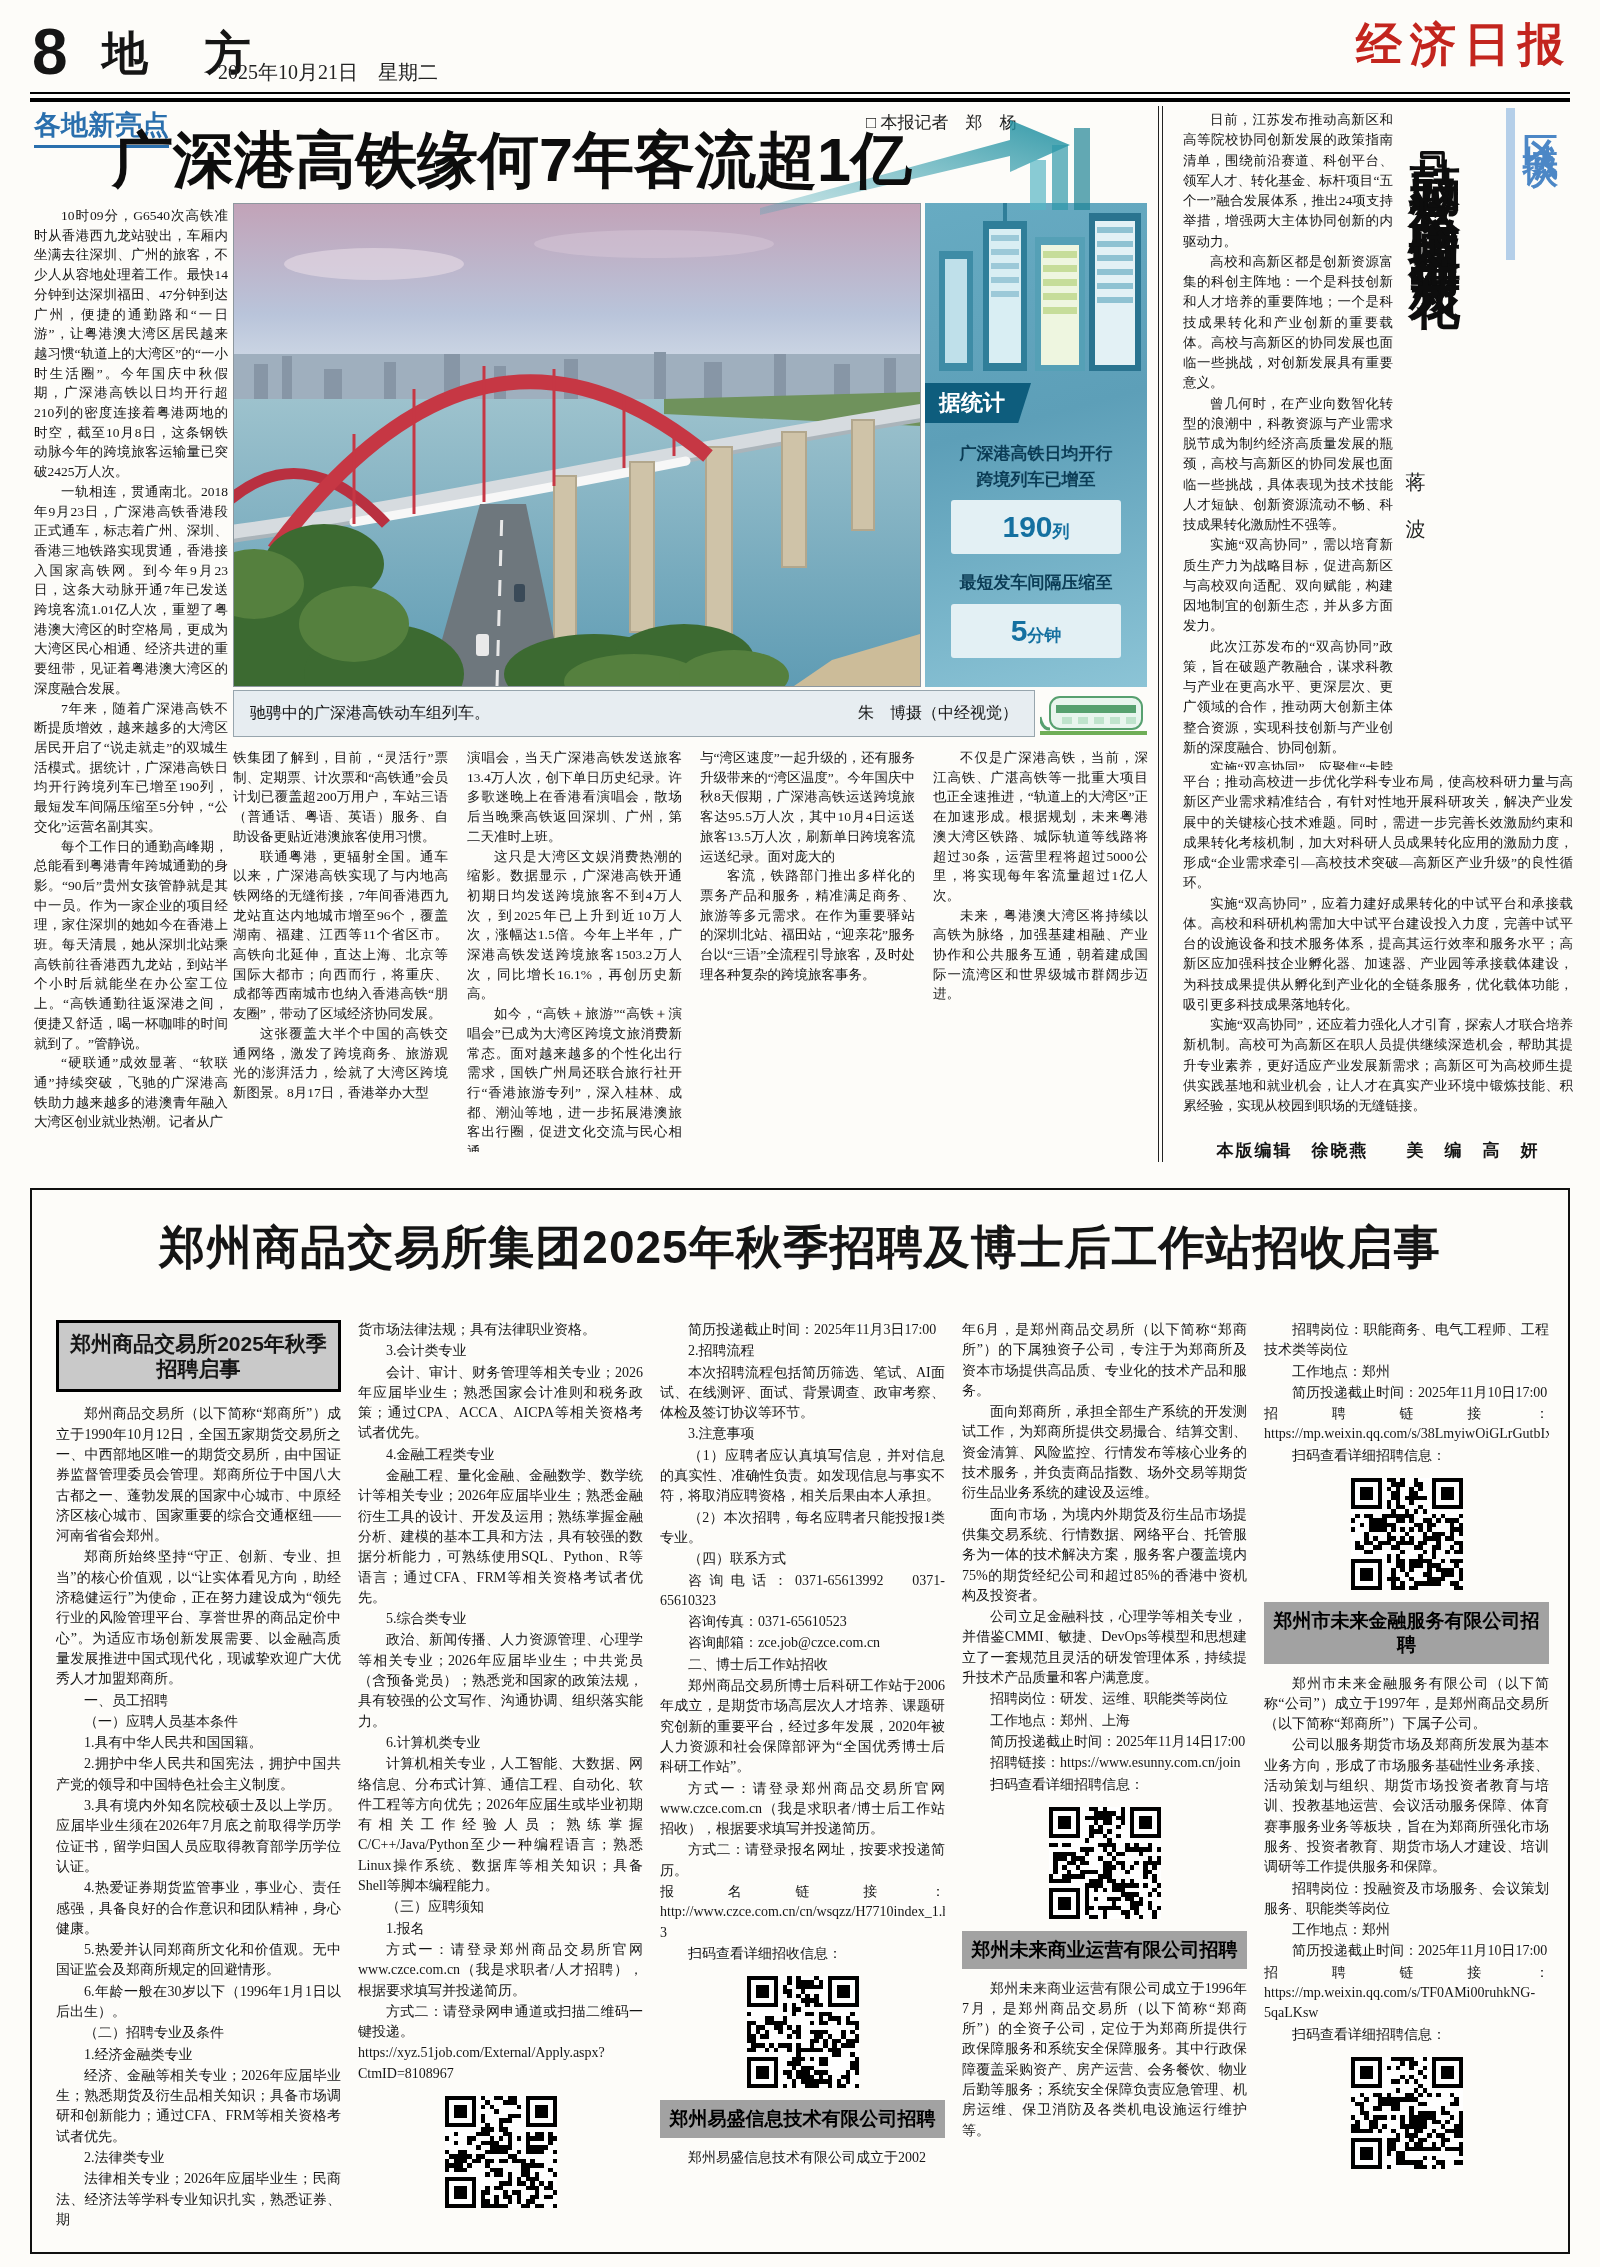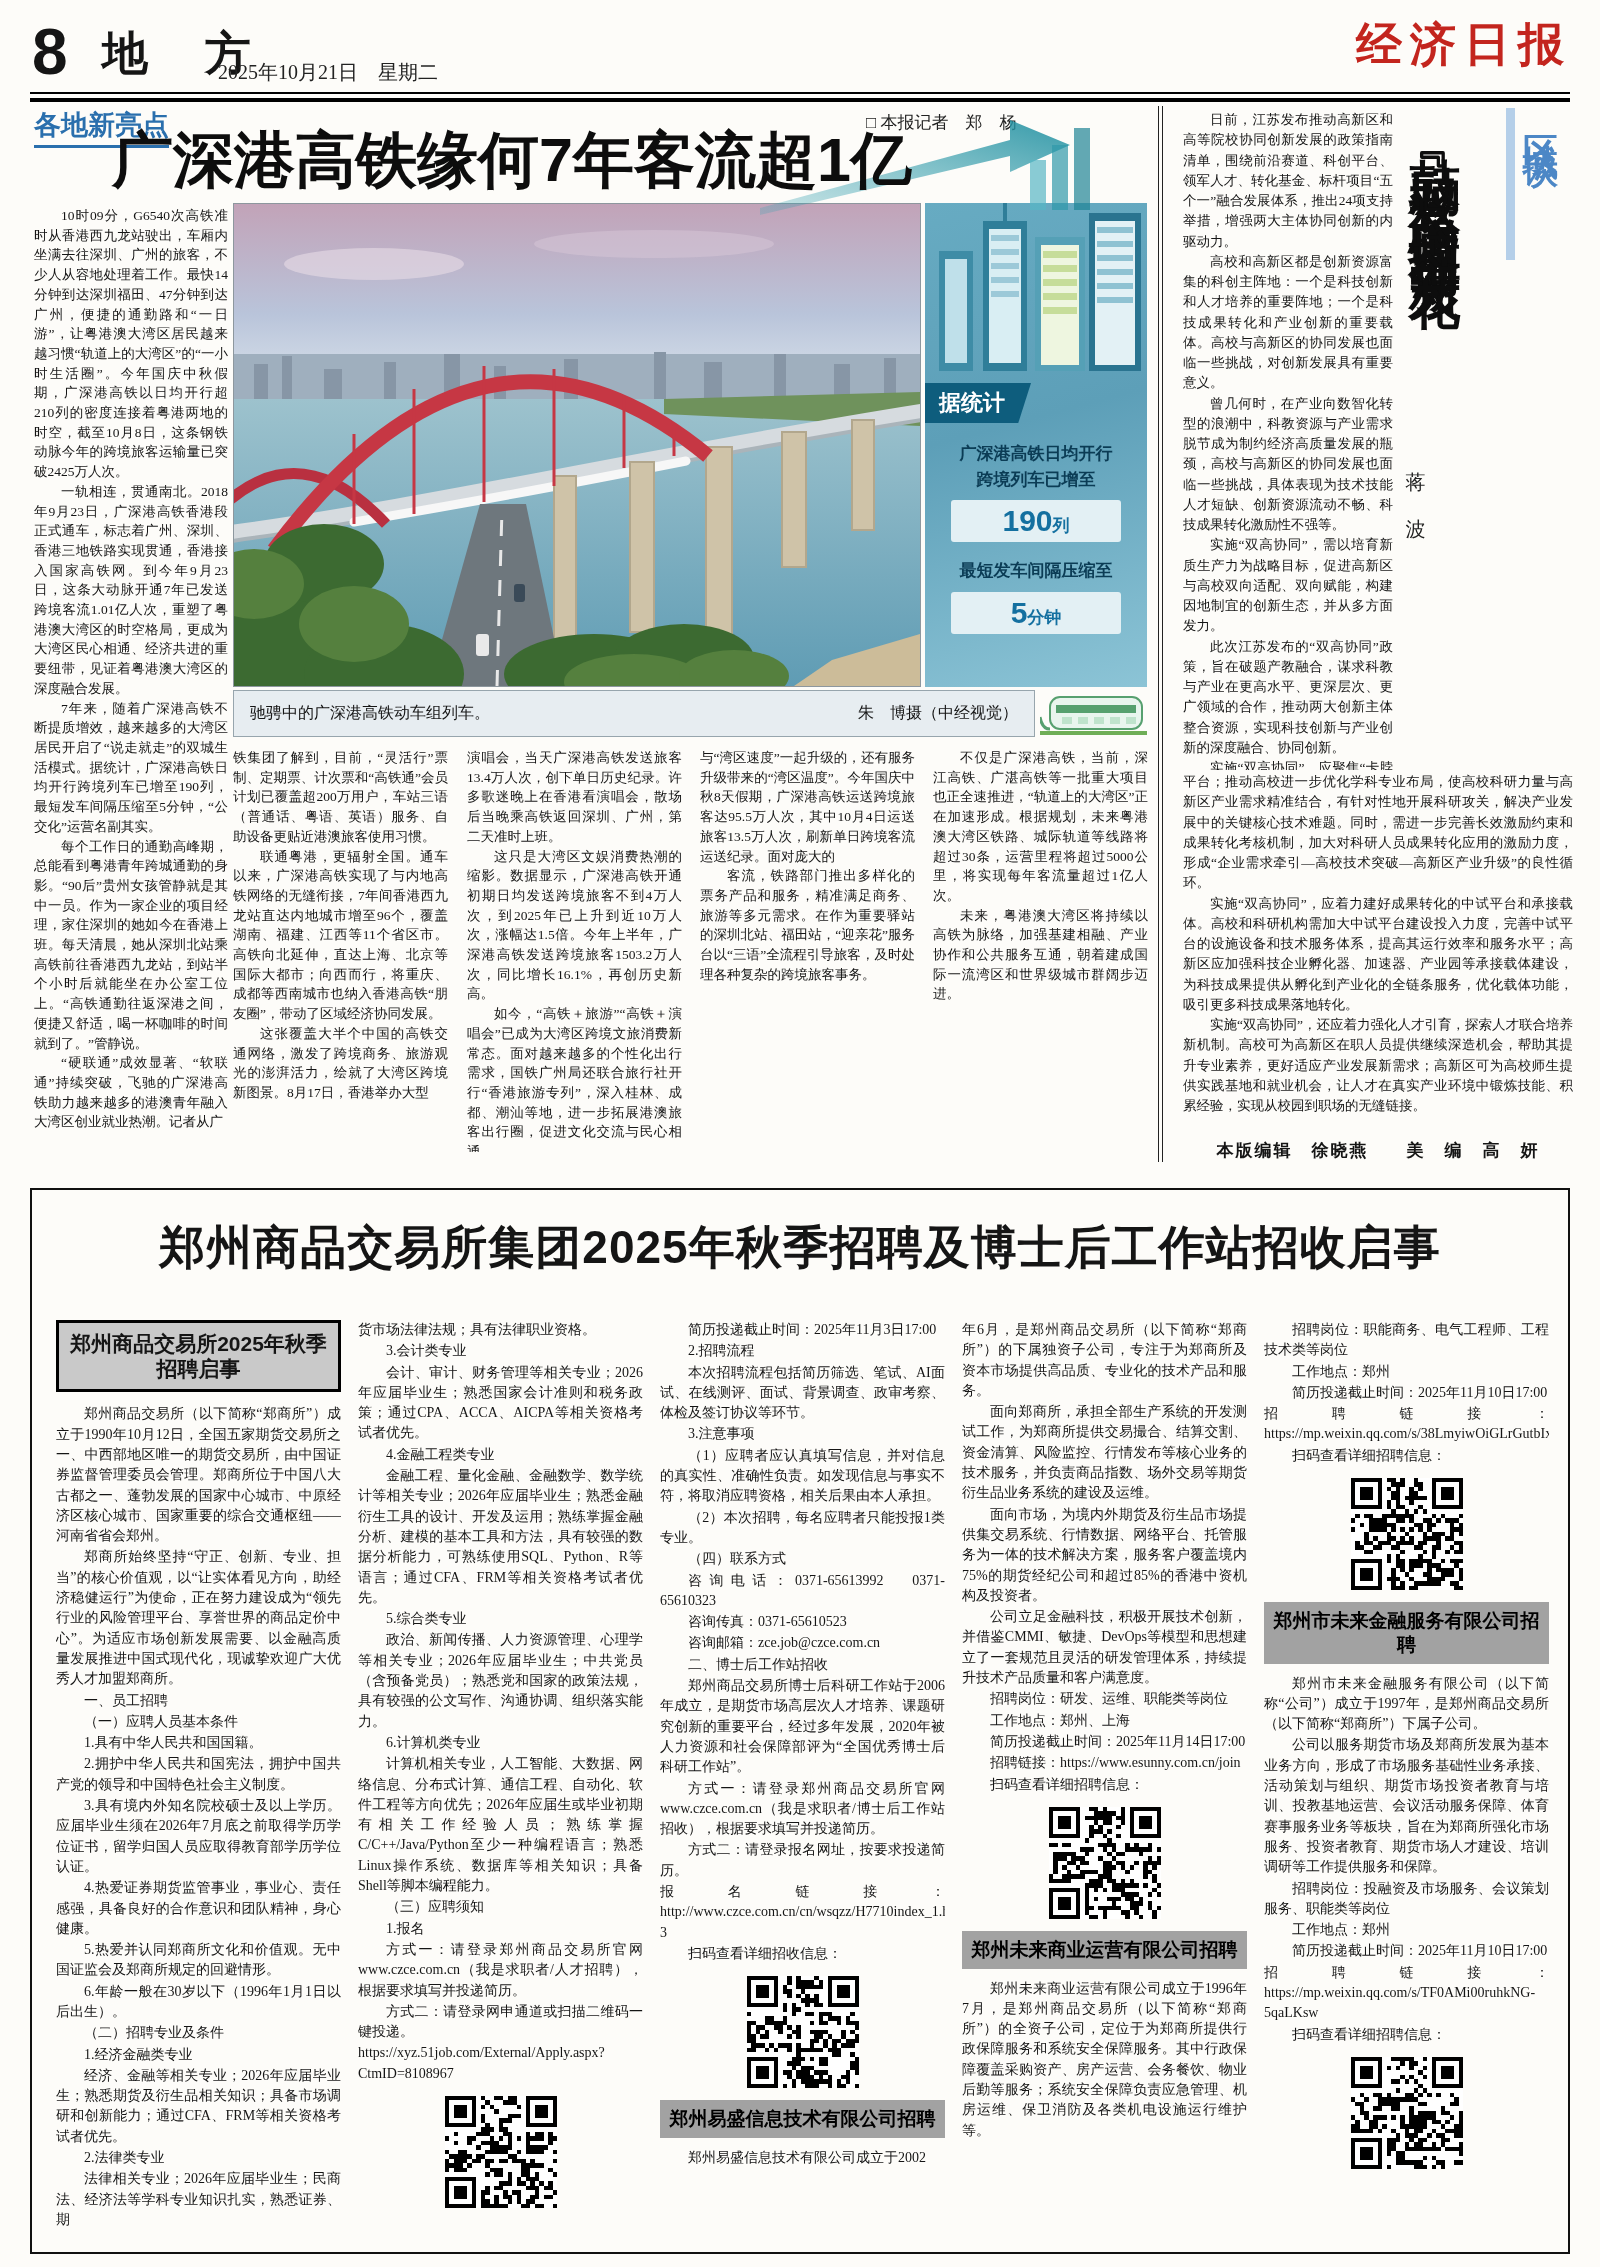--- a/index.html
+++ b/index.html
@@ -20,21 +20,21 @@
   .col p{margin:0;text-indent:2em;text-align:justify;font-size:13.5px;line-height:1.46}
   .col p.cont{text-indent:0}
   
   .capbar{background:#e7edf1;border:1px solid #97a5ad;display:flex;justify-content:space-between;align-items:center;
           padding:0 16px;font-size:16px;box-sizing:border-box}
   
   .statpanel{background:linear-gradient(165deg,#67abc2 0%,#5d9fb8 45%,#8cc4d6 100%);overflow:hidden;box-sizing:border-box}
   .stattab{background:#0e5d7d;color:#fff;font:700 22px/1 "Liberation Sans",sans-serif;display:inline-block;
            padding:9px 26px 9px 14px;clip-path:polygon(0 0,100% 0,88% 100%,0 100%)}
   .statline{font:700 17px/1.5 "Liberation Sans",sans-serif;color:#0b3c55;padding:0 30px;text-align:center}
-  .statval{background:#e3f0f4;border-radius:3px;margin:8px 26px;text-align:center;padding:6px 0;color:#1470a0}
+  .statval{background:#e3f0f4;border-radius:3px;margin:8px 26px;text-align:center;padding:12px 0;color:#1470a0}
   .statval b{font:700 30px/1 "Liberation Sans",sans-serif}
   .statval span{font:700 17px/1 "Liberation Sans",sans-serif}
   
   .vrule{width:3px;border-left:1.5px solid #222;border-right:1.5px solid #222}
   .region p{margin:0;text-indent:2em;text-align:justify;font-size:13.5px;line-height:1.5}
   .region p.cont{text-indent:0}
   .vhead{writing-mode:vertical-rl;text-orientation:upright;font:900 52px/1.04 "Liberation Sans",sans-serif;
          letter-spacing:10px;color:#0d0d0d}
   .rlabelbar{width:9px;background:#b5cfe9}
   .rlabel{writing-mode:vertical-rl;text-orientation:upright;font:700 35px/1.1 "Liberation Sans",sans-serif;
@@ -750,21 +750,21 @@
             <rect x="2" y="20" width="3" height="3"></rect>
           </svg>
         </div>
         <p class="hdr">郑州易盛信息技术有限公司招聘</p>
         <p>郑州易盛信息技术有限公司成立于2002</p>
       </div>
     <div class="abs adcol" style="left:930px;top:130px;width:285px;height:922px">
         <p class="cont">年6月，是郑州商品交易所（以下简称“郑商所”）的下属独资子公司，专注于为郑商所及资本市场提供高品质、专业化的技术产品和服务。</p>
         <p>面向郑商所，承担全部生产系统的开发测试工作，为郑商所提供交易撮合、结算交割、资金清算、风险监控、行情发布等核心业务的技术服务，并负责商品指数、场外交易等期货衍生品业务系统的建设及运维。</p>
         <p>面向市场，为境内外期货及衍生品市场提供集交易系统、行情数据、网络平台、托管服务为一体的技术解决方案，服务客户覆盖境内75%的期货经纪公司和超过85%的香港中资机构及投资者。</p>
-        <p>公司立足金融科技，积极开展技术创新，并借鉴CMMI、敏捷、DevOps等模型和思想建立了一套规范且灵活的研发管理体系，持续提升技术产品质量和客户满意度。</p>
+        <p>公司立足金融科技，心理学等相关专业，并借鉴CMMI、敏捷、DevOps等模型和思想建立了一套规范且灵活的研发管理体系，持续提升技术产品质量和客户满意度。</p>
         <p>招聘岗位：研发、运维、职能类等岗位</p>
         <p>工作地点：郑州、上海</p>
         <p>简历投递截止时间：2025年11月14日17:00</p>
         <p>招聘链接：https://www.esunny.com.cn/join</p>
         <p>扫码查看详细招聘信息：</p>
         <div class="qr">
           <svg viewBox="0 0 25 25" shape-rendering="crispEdges">
             <rect width="25" height="25" fill="#fff"></rect>
             <rect x="9" y="0" width="1" height="1"></rect>
             <rect x="10" y="0" width="1" height="1"></rect>

